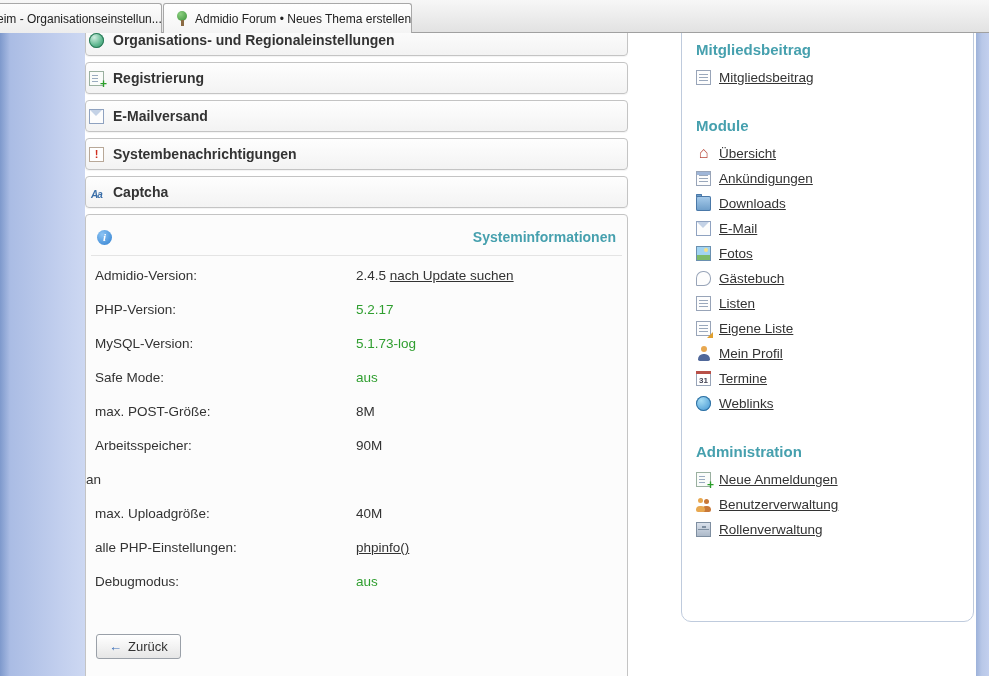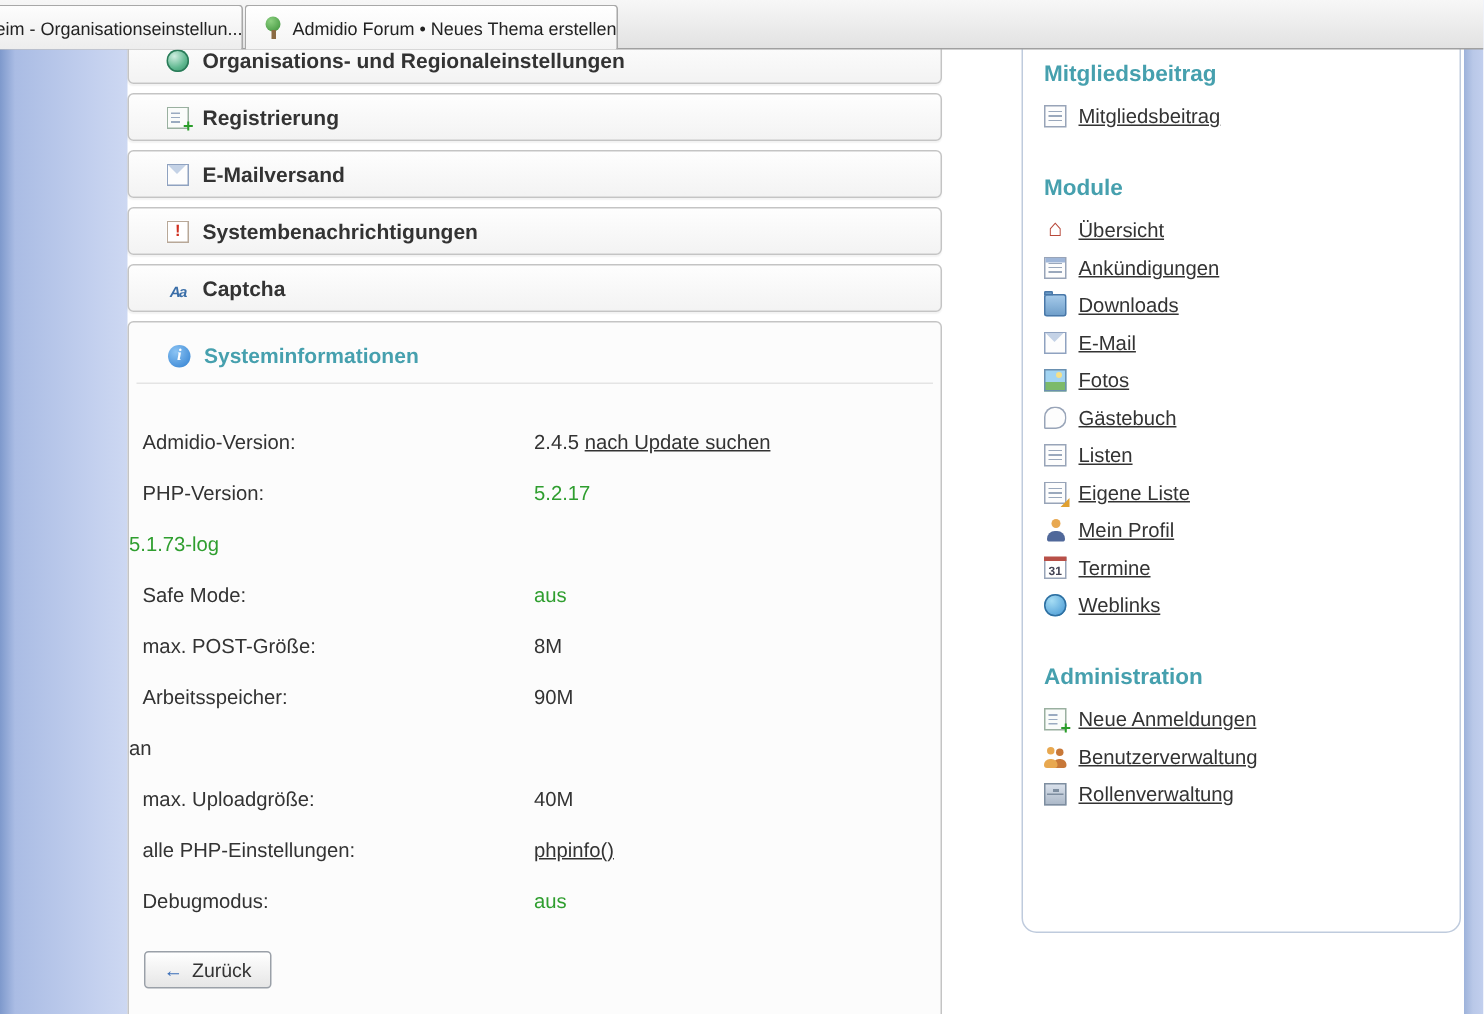--- a/index.html
+++ b/index.html
@@ -23,28 +23,28 @@
     padding:0 10px;font-size:12px;color:#222;white-space:nowrap;overflow:hidden;
     background:linear-gradient(#fdfdfd,#ededed);border:1px solid #a8a8a8;border-bottom:none;
     border-radius:3px 3px 0 0;cursor:pointer;}
   .tab1{left:-14px;width:176px}
   .tab2{left:163px;width:249px;background:linear-gradient(#ffffff,#f4f4f4)}
 
   
   #main{position:absolute;left:85px;top:24px;width:543px;z-index:2}
   .panel{height:32px;border:1px solid #c4c4c4;border-radius:4px;
     background:linear-gradient(#fefefe,#f3f3f3);display:flex;align-items:center;gap:9px;
-    padding:0 25px;margin-bottom:6px;font-weight:bold;font-size:14px;color:#333;
+    padding:0 3px;margin-bottom:6px;font-weight:bold;font-size:14px;color:#333;
     box-shadow:0 1px 1px rgba(0,0,0,.05);cursor:pointer;}
   #sysinfo{border:1px solid #c4c4c4;border-radius:4px;background:#fcfcfc;
     padding:10px 0 16px;min-height:500px;}
-  .sysinfo-head{display:flex;align-items:center;gap:9px;padding:4px 26px 10px;
-    font-weight:bold;font-size:14px;color:var(--accent);}
+  .sysinfo-head{display:flex;align-items:center;gap:9px;padding:4px 11px 10px;
+    font-weight:bold;font-size:14px;color:var(--accent);justify-content:space-between;}
   .sysinfo-sep{border-bottom:1px solid #e4e4e4;margin:0 5px 12px;}
-  .row{height:34px;display:flex;align-items:flex-end;font-size:13.5px;color:#333}
+  .row{height:34px;display:flex;align-items:flex-start;font-size:13.5px;color:#333}
   .lbl{padding-left:9px;width:270px;flex:0 0 270px}
   .green{color:var(--ok)}
   a.lnk{color:var(--link);text-decoration:underline;cursor:pointer}
   .backbtn{margin:26px 0 0 10px;display:inline-flex;align-items:center;gap:6px;
     border:1px solid #9aa0a8;border-radius:3px;background:linear-gradient(#fff,#e6e6e6);
     padding:4px 12px;font-size:13px;color:#333;cursor:pointer}
   .backbtn .arrow{color:#3a6eb8;font-weight:bold}
 
   
   #sidebar{position:absolute;left:681px;top:-24px;width:293px;height:646px;z-index:2;
@@ -158,20 +158,21 @@
     <div>
         <div class="row">
           <span class="lbl">Admidio-Version:</span>
           <span class="val">2.4.5 <a class="lnk">nach Update suchen</a></span>
         </div>
         <div class="row">
           <span class="lbl">PHP-Version:</span>
           <span class="val green">5.2.17</span>
         </div>
         <div class="row">
+          <span class="lbl">MySQL-Version:</span>
           <span class="val green">5.1.73-log</span>
         </div>
         <div class="row">
           <span class="lbl">Safe Mode:</span>
           <span class="val green">aus</span>
         </div>
         <div class="row">
           <span class="lbl">max. POST-Größe:</span>
           <span class="val ">8M</span>
         </div>

